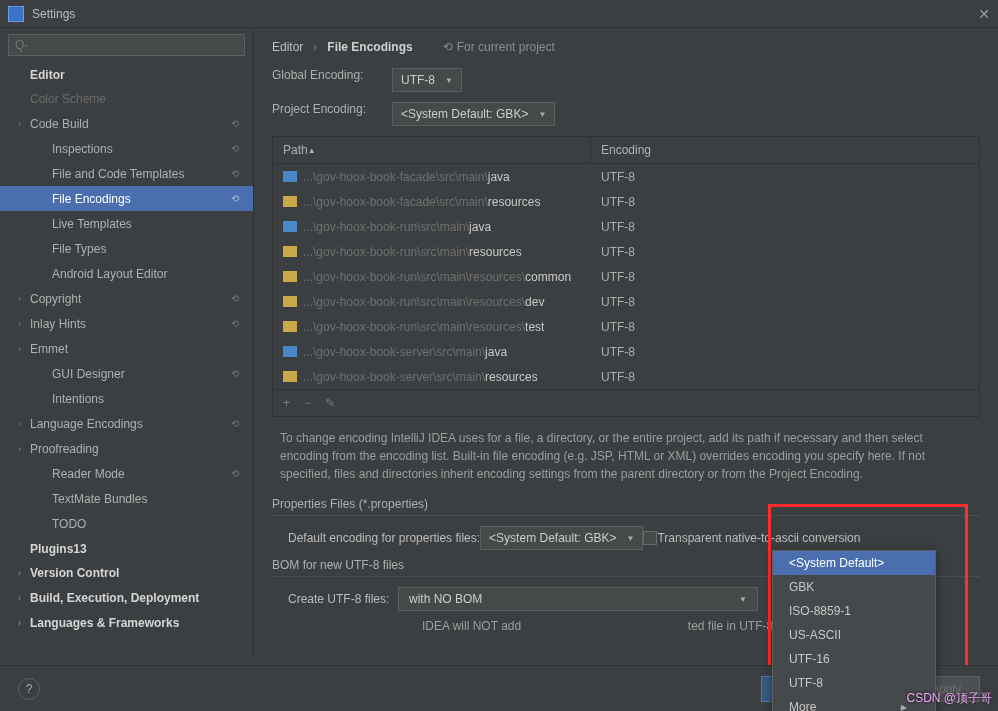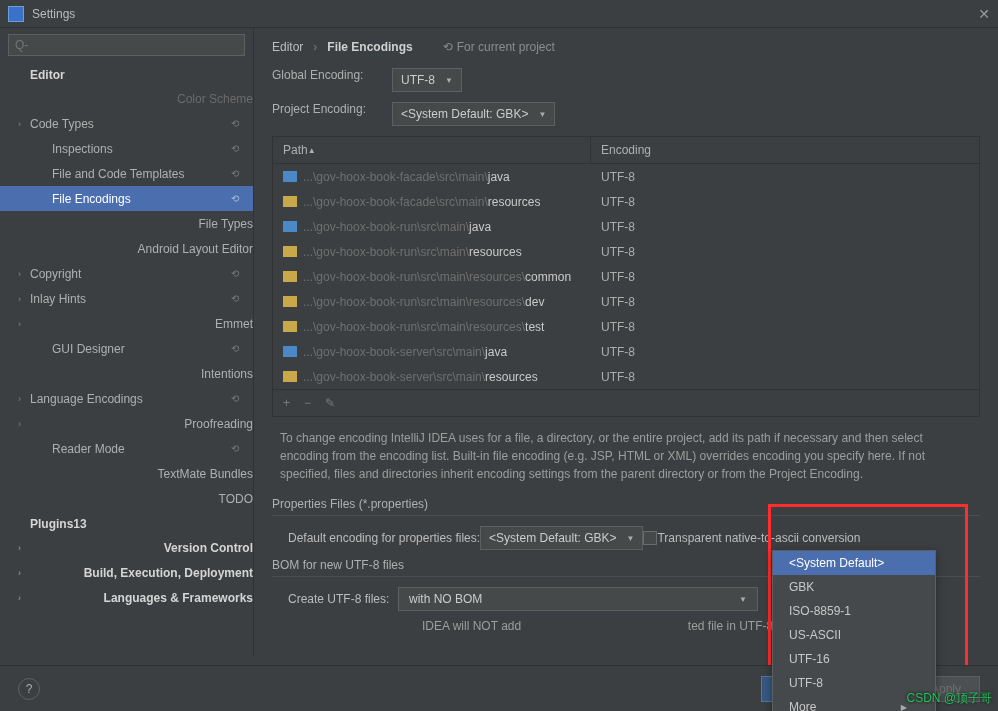--- a/index.html
+++ b/index.html
@@ -7,21 +7,21 @@
 .titlebar { display: flex; align-items: center; height: 28px; padding: 0 8px; border-bottom: 1px solid #323232; }
 .titlebar .logo { width: 16px; height: 16px; background: #3a72c9; border: 1px solid #6b9cdb; margin-right: 8px; }
 .titlebar .ttxt { color: #bbb; }
 .titlebar .close { margin-left: auto; color: #999; font-size: 14px; cursor: pointer; }
 .main { display: flex; height: 628px; }
 .sidebar { width: 254px; border-right: 1px solid #323232; display: flex; flex-direction: column; }
 .search { margin: 6px 8px; }
 .search input { width: 100%; height: 22px; background: #45494a; border: 1px solid #5e6060; color: #888; padding: 0 6px; }
 .tree { flex: 1; overflow: hidden; }
 .tree-group-title { color: #d5d5d5; font-weight: bold; padding: 6px 18px 4px 30px; }
-.tree-item { display: flex; align-items: center; height: 25px; padding-left: 30px; color: #aeb0b0; position: relative; cursor: pointer; justify-content: flex-end; }
+.tree-item { display: flex; align-items: center; height: 25px; padding-left: 30px; color: #aeb0b0; position: relative; cursor: pointer; }
 .tree-item.sub { padding-left: 52px; }
 .tree-item.sel { background: #4b6eaf; color: #fff; }
 .tree-item .chev { position: absolute; left: 18px; font-size: 9px; color: #888; }
 .tree-item .badge-reset { margin-left: auto; margin-right: 10px; width: 12px; height: 12px; opacity: .5; }
 .content { flex: 1; padding: 12px 18px 0 18px; position: relative; }
 .crumbs { display: flex; align-items: center; gap: 10px; margin-bottom: 14px; }
 .crumbs .cr { color: #bdbdbd; }
 .crumbs .sep { color: #7a7a7a; }
 .crumbs .bold { font-weight: bold; color: #d0d0d0; }
 .crumbs .scope { margin-left: 20px; color: #8c8c8c; display: flex; align-items: center; gap: 4px; }
@@ -55,21 +55,21 @@
 .dropdown { position: absolute; background: #46494b; border: 1px solid #5e6060; z-index: 10; box-shadow: 0 2px 8px rgba(0,0,0,.4); }
 .dropdown .opt { padding: 5px 28px 5px 16px; color: #c8c8c8; cursor: pointer; display:flex; align-items:center;}
 .dropdown .opt.sel { background: #4b6eaf; color: #fff; }
 .dropdown .opt .more-arr { margin-left:auto; font-size:8px; color:#aaa;}
 .footer { position: absolute; bottom: 0; left: 0; right: 0; height: 46px; border-top: 1px solid #323232; display: flex; align-items: center; padding: 0 18px; background:#3c3f41;}
 .footer .help { width: 22px; height: 22px; border: 1px solid #5e6060; border-radius: 50%; display: flex; align-items: center; justify-content: center; color: #aaa; }
 .footer .btns { margin-left: auto; display: flex; gap: 10px; }
 .btn { height: 26px; padding: 0 18px; border: 1px solid #5e6060; background: #4c5052; color: #ccc; display: flex; align-items: center; cursor: pointer; }
 .btn.primary { background: #365880; border-color: #4a79b0; color: #fff; }
 .btn.dis { color: #6f6f6f; }
-.watermark { position: absolute; right: 6px; bottom: 4px; color: #22c55e; font-size: 12px; text-shadow: 0 0 3px #000; z-index:20;}
+.watermark { position: absolute; right: 6px; bottom: 4px; color: #f0abfc; font-size: 12px; text-shadow: 0 0 3px #000; z-index:20;}
 .sort-arr{ font-size:8px;}
 </style>
 </head>
 <body>
 
 <div class="titlebar">
   <div class="logo"></div>
   <span class="ttxt">Settings</span>
   <span class="close">✕</span>
 </div>
@@ -79,34 +79,37 @@
     <div class="search">
       <input placeholder="Q-" style="">
     </div>
     <div class="tree" id="tree">
         <div class="tree-group-title">Editor</div>
         <div class="tree-item" style="color: rgb(106, 106, 106);">
           <span>Color Scheme</span>
         </div>
         <div class="tree-item">
           <span class="chev">›</span>
-          <span>Code Types</span>
+          <span>Code Build</span>
           <span class="badge-reset" style="font-size: 10px;">⟲</span>
         </div>
         <div class="tree-item sub">
           <span>Inspections</span>
           <span class="badge-reset" style="font-size: 10px;">⟲</span>
         </div>
         <div class="tree-item sub">
           <span>File and Code Templates</span>
           <span class="badge-reset" style="font-size: 10px;">⟲</span>
         </div>
         <div class="tree-item sub sel">
           <span>File Encodings</span>
           <span class="badge-reset" style="font-size: 10px;">⟲</span>
+        </div>
+        <div class="tree-item sub">
+          <span>Live Templates</span>
         </div>
         <div class="tree-item sub">
           <span>File Types</span>
         </div>
         <div class="tree-item sub">
           <span>Android Layout Editor</span>
         </div>
         <div class="tree-item">
           <span class="chev">›</span>
           <span>Copyright</span>

